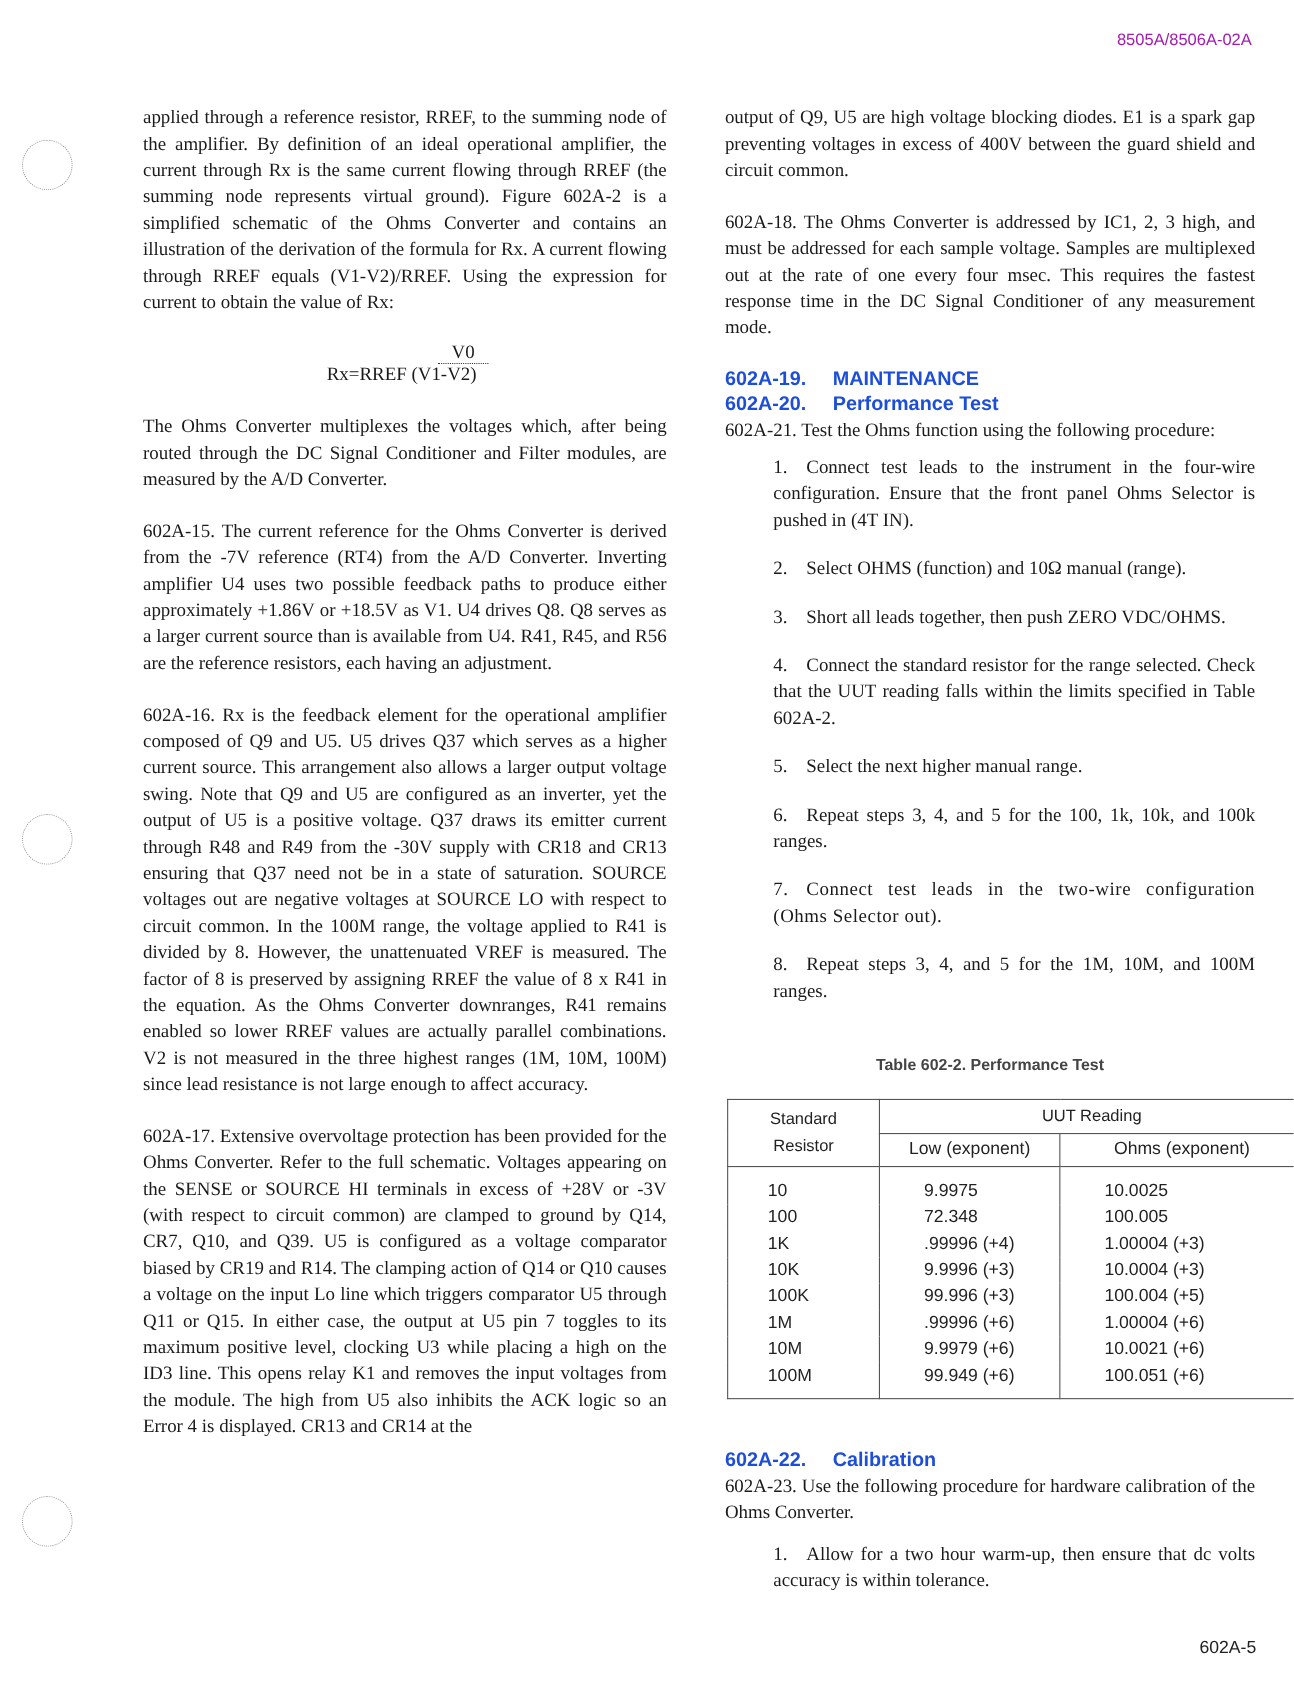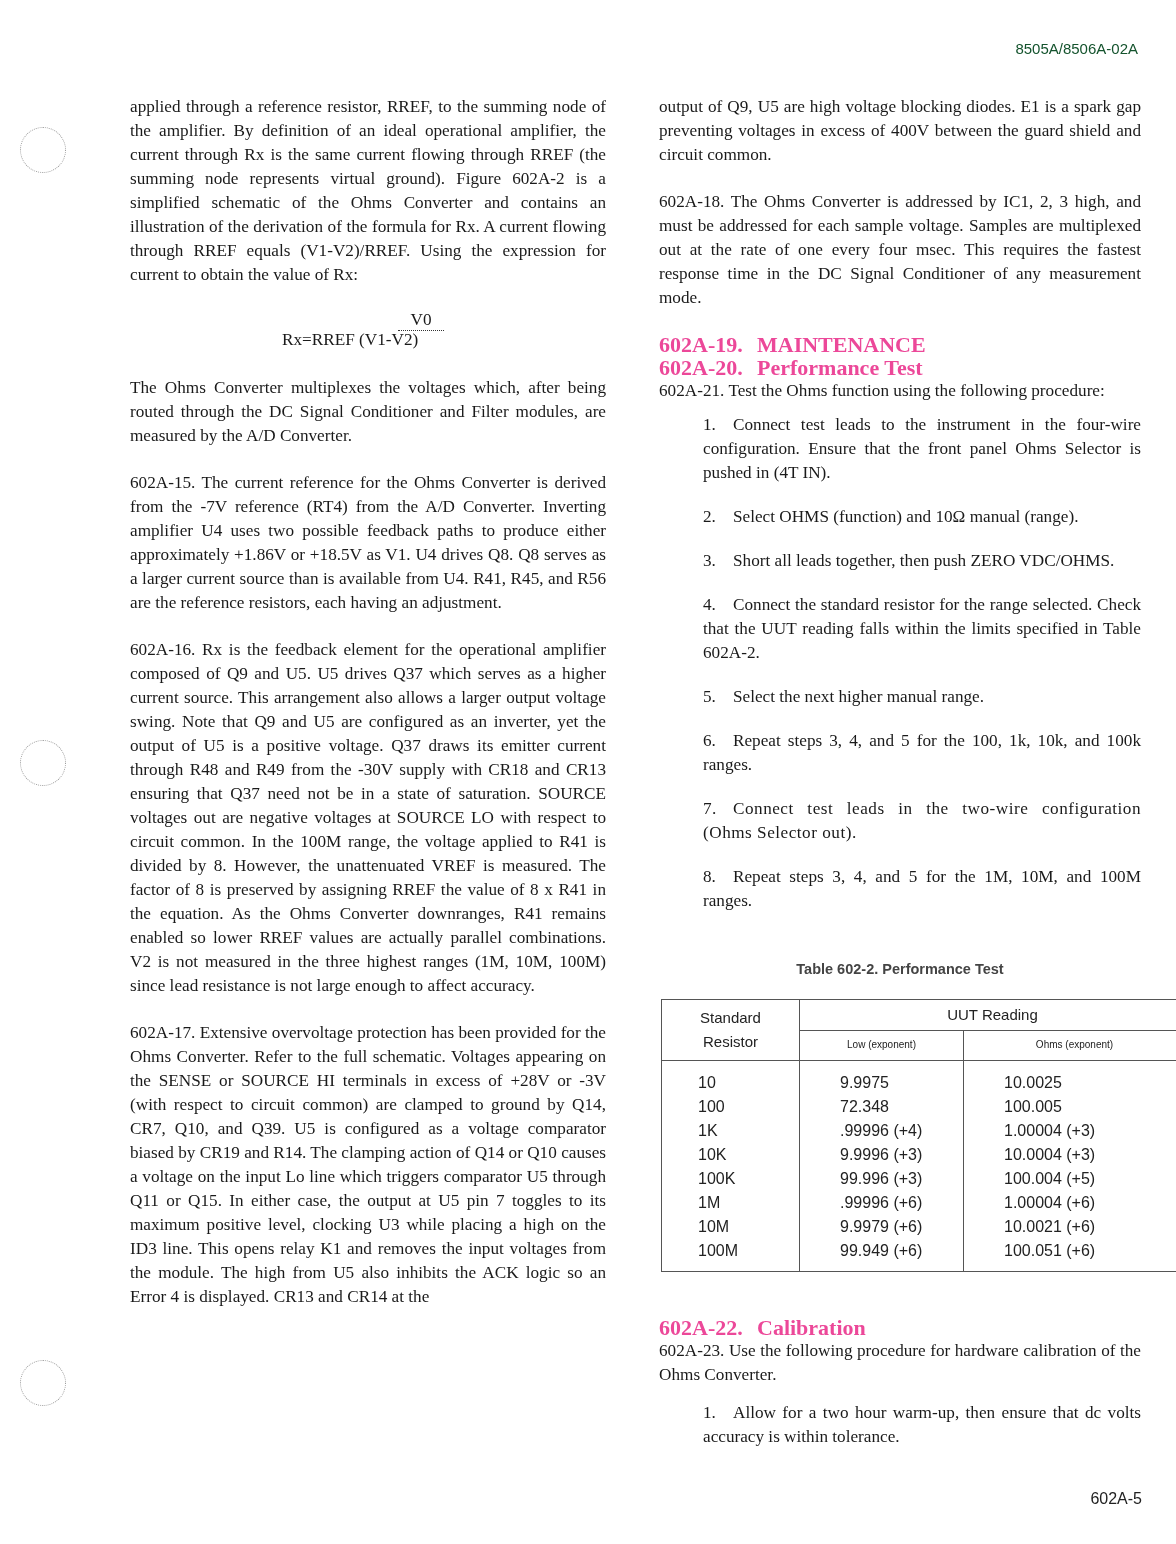--- a/index.html
+++ b/index.html
@@ -6,58 +6,58 @@
   body {
     width: 1176px; height: 1544px; position: relative; overflow: hidden;
     font-family: "Liberation Serif", "DejaVu Serif", serif;
     color: #1a1a1a;
   }
   .hole {
     position: absolute; width: 46px; height: 46px; border-radius: 50%;
     border: 1px dotted #9a9a9a; box-sizing: border-box;
   }
   .header-id {
-    position: absolute; top: 40px; right: 38px;
+    position: absolute; top: 28px; right: 38px;
     font-family: "Liberation Sans", "DejaVu Sans", sans-serif;
-    font-size: 15px; color: #14532d;
+    font-size: 15px; color: #a21caf;
   }
   .footer-id {
     position: absolute; top: 1490px; right: 34px;
     font-family: "Liberation Sans", "DejaVu Sans", sans-serif;
     font-size: 16px; color: #222;
   }
   .col { position: absolute; top: 95px; width: 476px; font-size: 17.2px; line-height: 24px; }
   .col-left { left: 130px; }
   .col-right { left: 659px; width: 482px; }
   p { margin: 0 0 23px 0; text-align: justify; }
   .formula {
     text-align: center; margin: 6px 0 22px 0; position: relative; height: 44px;
   }
-  .formula .lhs { position: absolute; left: 152px; top: 18px; }
+  .formula .lhs { position: absolute; left: 167px; top: 18px; }
   .formula .num { position: absolute; left: 271px; top: -2px; width: 40px; }
   .formula .frac-line { position: absolute; left: 268px; top: 20px; width: 46px; border-top: 1px dotted #333; }
   .heading {
-    font-family: Liberation Serif, serif;
-    font-weight: bold; font-size: 22px; line-height: 23px; color: #ec4899;
+    font-family: Liberation Sans, sans-serif;
+    font-weight: bold; font-size: 18px; line-height: 23px; color: #1d4ed8;
   }
   .heading .num { display: inline-block; width: 98px; }
   .step { margin: 0 0 20px 44px; text-align: justify; }
   .step .n { display: inline-block; width: 30px; }
   .table-caption {
     font-family: "Liberation Sans", "DejaVu Sans", sans-serif;
     font-size: 14.5px; font-weight: bold; color: #444; text-align: center;
     margin: 44px 0 18px 0;
   }
   table.perf {
     border-collapse: collapse; width: 525px; margin-left: 2px;
     font-family: "Liberation Sans", "DejaVu Sans", sans-serif; font-size: 16px; color: #222;
   }
   table.perf th, table.perf td { border: 1.5px solid #555; }
   table.perf th { font-weight: normal; font-size: 15px; padding: 3px 0; }
-  table.perf th.sub { font-size: 10px; padding: 2px 0 3px; }
+  table.perf th.sub { font-size: 16px; padding: 2px 0 3px; }
   table.perf td { border-top: none; border-bottom: none; padding: 0 0 0 36px; height: 24px; text-align: left; }
   table.perf td.val { padding-left: 40px; }
   table.perf tr.first td { padding-top: 10px; }
   table.perf tr.last td { border-bottom: 1.5px solid #555; padding-bottom: 8px; }
   table.perf col.c1 { width: 138px; }
   table.perf col.c2 { width: 164px; }
 </style>
 </head>
 <body>
 

